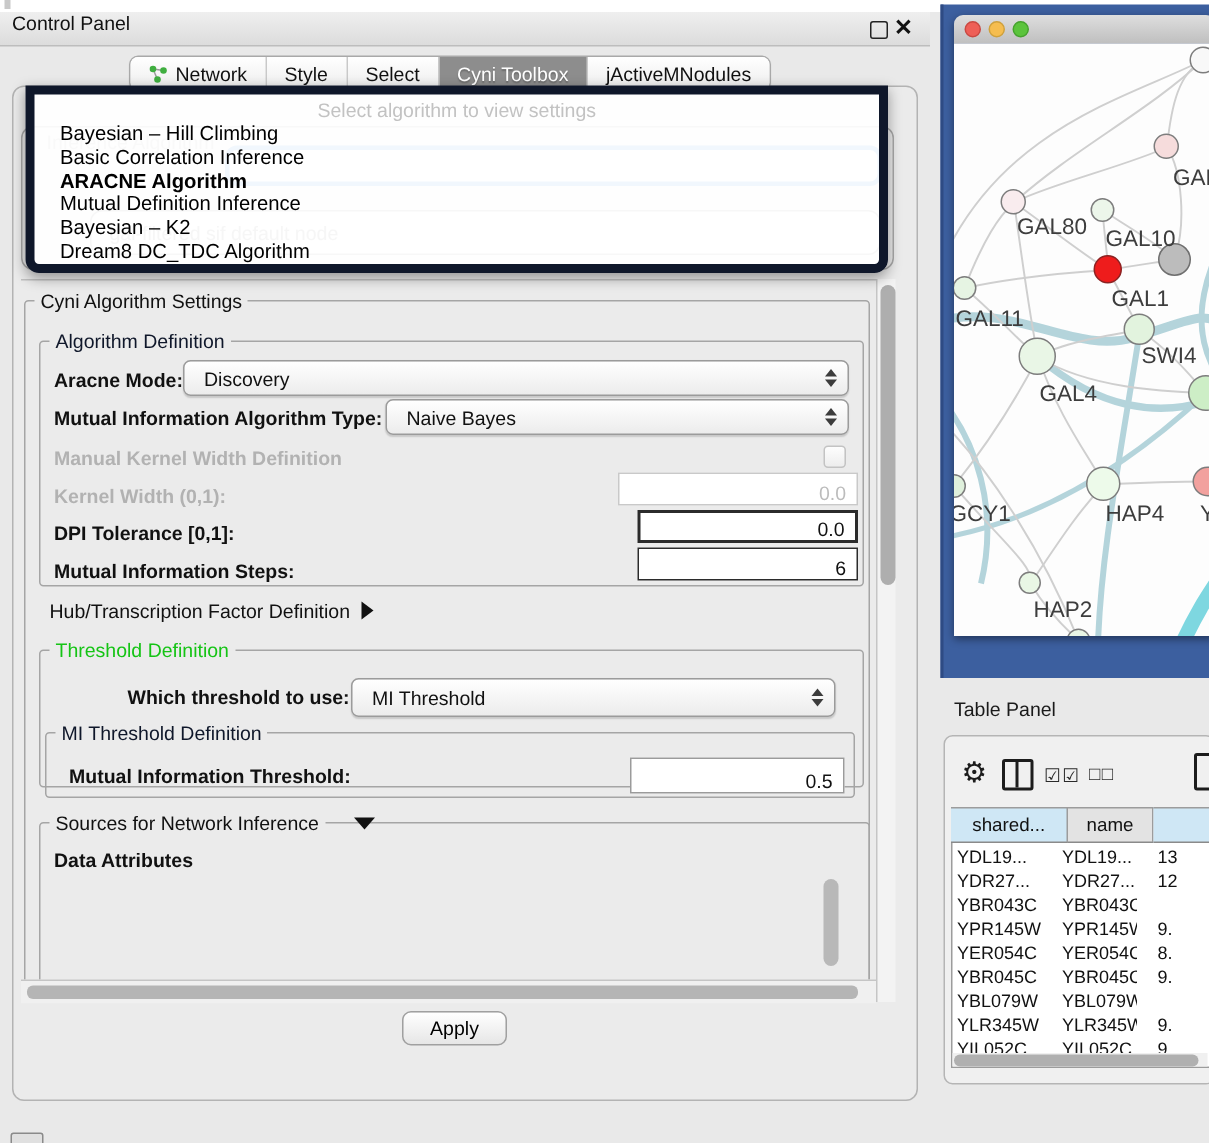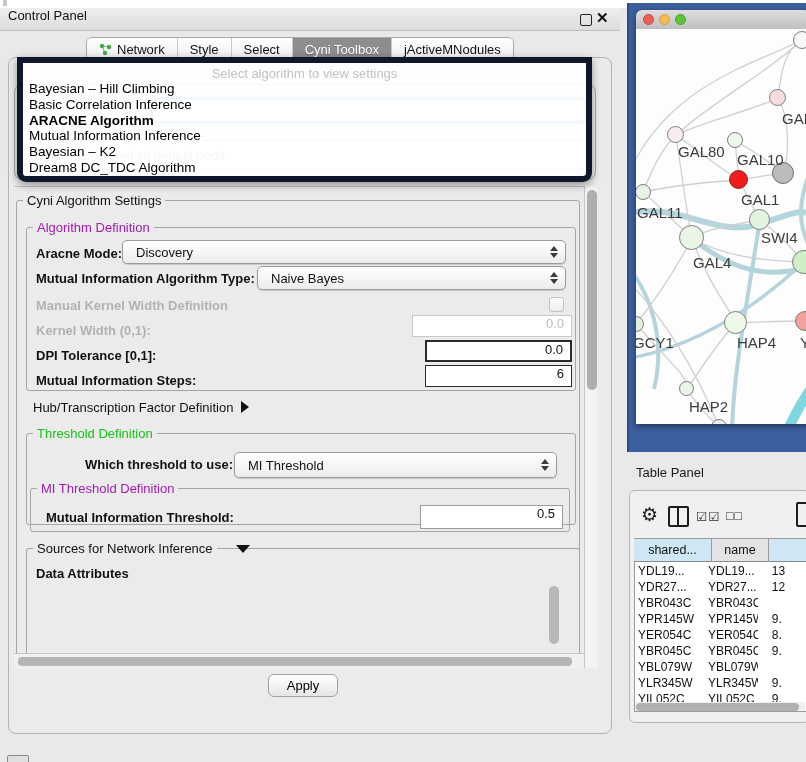--- a/index.html
+++ b/index.html
@@ -21,42 +21,42 @@
   .seg{position:absolute;display:flex;height:22px;background:#fff;border:1px solid #a9a9a9;
        border-radius:6px;overflow:hidden;z-index:20;box-shadow:0 1px 1px rgba(0,0,0,.12)}
   .sg{display:flex;align-items:center;justify-content:center;padding:0 12px;gap:5px;
       border-right:1px solid #c9c9c9;background:linear-gradient(#fff,#ededed);color:#111;font-size:13px}
   .sg:last-child{border-right:none}
   .sg.sel{background:#8d8d8d;color:#fff;text-shadow:0 1px 1px rgba(0,0,0,.25)}
   
   .popup{position:absolute;left:17px;top:57px;width:563px;height:113px;background:rgba(255,255,255,.92);
          border:6px solid #0f172a;border-radius:0 0 9px 9px;box-shadow:0 3px 9px rgba(0,0,0,.38);z-index:30}
   .popup-ph{color:#c2c2c2;text-align:center;padding-top:3px;height:15px}
-  .algo-item{height:15.8px;line-height:15.8px;padding-left:6px;font-size:13.5px;color:#000}
+  .algo-item{height:15.8px;line-height:15.8px;padding-left:17px;font-size:13.5px;color:#000}
   .algo-item.sel{font-weight:bold}
   
   .ghost-grp{position:absolute;border:1px solid #a9a9a9;border-radius:8px;background:#ebebeb;z-index:2}
   .ghost-combo-focus{position:absolute;left:150px;top:97px;width:438px;height:27px;background:#f6f6f6;
          border:3px solid #4e96e0;border-radius:8px;z-index:3;box-sizing:border-box}
   .ghost-combo{position:absolute;left:60px;top:140px;width:527px;height:30px;background:#f4f4f4;
          border:1px solid #9a9a9a;border-radius:8px;z-index:3;box-sizing:border-box;color:#8a8a8a;
          display:flex;align-items:center;padding-left:12px}
   
   .scrollview{position:absolute;left:14px;top:186px;width:570px;height:482px;overflow:hidden;
               background:#ebebeb;border-top:1px solid #c2c2c2;z-index:5}
   .grp{position:absolute;border:1px solid #a5a5a5;border-radius:3px;box-sizing:border-box}
   .grp-t{position:absolute;top:-8px;left:6px;background:#ebebeb;padding:0 4px;font-size:13px;line-height:15px}
-  .blue-t{color:#a21caf}.green-t{color:#15c415}
+  .blue-t{color:#0f172a}.green-t{color:#15c415}
   .combo{position:absolute;background:linear-gradient(#fff,#ececec);border:1px solid #9b9b9b;border-radius:5px;
          display:flex;align-items:center;padding-left:13px;box-sizing:border-box;box-shadow:0 1px 1px rgba(0,0,0,.15)}
   .stp{position:absolute;right:7px;top:50%;transform:translateY(-50%);display:flex;flex-direction:column;gap:2px}
   .tri-u{width:0;height:0;border-left:4px solid transparent;border-right:4px solid transparent;border-bottom:5px solid #3c3c3c}
   .tri-dn{width:0;height:0;border-left:4px solid transparent;border-right:4px solid transparent;border-top:5px solid #3c3c3c}
   .fld{position:absolute;background:#fff;border:1px solid #9b9b9b;box-sizing:border-box;
-       display:flex;align-items:flex-start;justify-content:flex-end;padding-right:7px;font-size:13px}
+       display:flex;align-items:flex-end;justify-content:flex-end;padding-right:7px;font-size:13px}
   .fld.dark{border:2px solid #2b2b2b}
   .fld.mid{border:1.5px solid #2b2b2b}
   .fld.dis{border:1px solid #c9c9c9;color:#bcbcbc}
   .chk{position:absolute;width:15px;height:15px;border:1px solid #c3c3c3;border-radius:3px;
        background:linear-gradient(#fdfdfd,#ededed);box-sizing:border-box}
   .tri-right{display:inline-block;width:0;height:0;border-top:6px solid transparent;border-bottom:6px solid transparent;
        border-left:8px solid #111;margin-left:8px;vertical-align:-1px}
   .tri-down{display:inline-block;width:0;height:0;border-left:7px solid transparent;border-right:7px solid transparent;
        border-top:8px solid #111;margin-left:6px;vertical-align:-1px}
   .attr-list{position:absolute;left:28px;top:397px;width:505px;height:64px;background:#3875d7;overflow:hidden}
@@ -154,21 +154,21 @@
   <div class="popup">
     <div class="popup-ph">Select algorithm to view settings</div>
     <div>
 
         <div class="algo-item"><span>Bayesian – Hill Climbing</span></div>
 
         <div class="algo-item"><span>Basic Correlation Inference</span></div>
 
         <div class="algo-item sel"><span>ARACNE Algorithm</span></div>
 
-        <div class="algo-item"><span>Mutual Information Inference</span></div>
+        <div class="algo-item"><span>Mutual Definition Inference</span></div>
 
         <div class="algo-item"><span>Bayesian – K2</span></div>
 
         <div class="algo-item"><span>Dream8 DC_TDC Algorithm</span></div>
       </div>
   </div>
 
   <div class="scrollview">
 
     <div class="grp" style="left:2px;top:13px;width:564px;height:457px">

